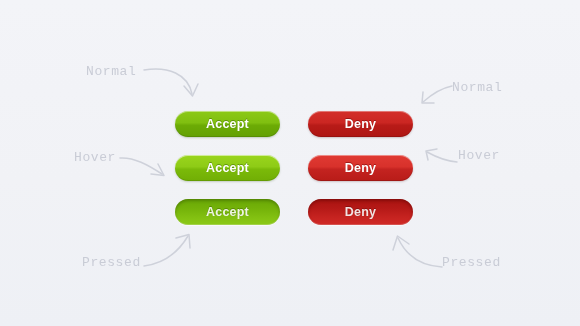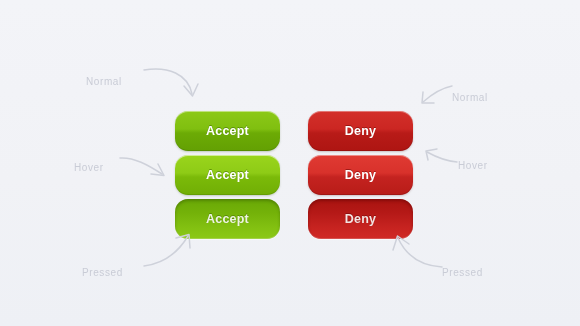--- a/index.html
+++ b/index.html
@@ -19,21 +19,21 @@
     position: relative;
     width: 580px;
     height: 326px;
     background: linear-gradient(180deg, #f3f4f8 0%, #f1f2f6 55%, #eef0f5 100%);
   }
 
   
   .btn {
     position: absolute;
     width: 105px;
-    height: 40px;
+    height: 26px;
     border-radius: 13px;
     border: 0;
     padding: 0;
     display: flex;
     align-items: center;
     justify-content: center;
     font-family: "Liberation Sans", sans-serif;
     font-size: 12.5px;
     font-weight: bold;
     letter-spacing: 0.2px;
@@ -96,25 +96,24 @@
     box-shadow:
       inset 0 2px 3px rgba(100,5,5,0.5),
       inset 0 -1px 0 rgba(255,255,255,0.2),
       0 1px 0 rgba(255,255,255,0.5);
   }
 
   
   .annot {
     position: absolute;
     color: #c9ccd6;
-    font-family: Liberation Sans, sans-serif;
-    font-size: 10px;
+    font-family: Liberation Mono, monospace;
+    font-size: 13px;
     letter-spacing: 0.6px;
     white-space: nowrap;
-    margin-top: 12px;
     -webkit-font-smoothing: antialiased;
   }
   .arrow-svg {
     position: absolute;
     overflow: visible;
   }
   .arrow-svg path,
   .arrow-svg polyline {
     fill: none;
     stroke: #ced1da;

